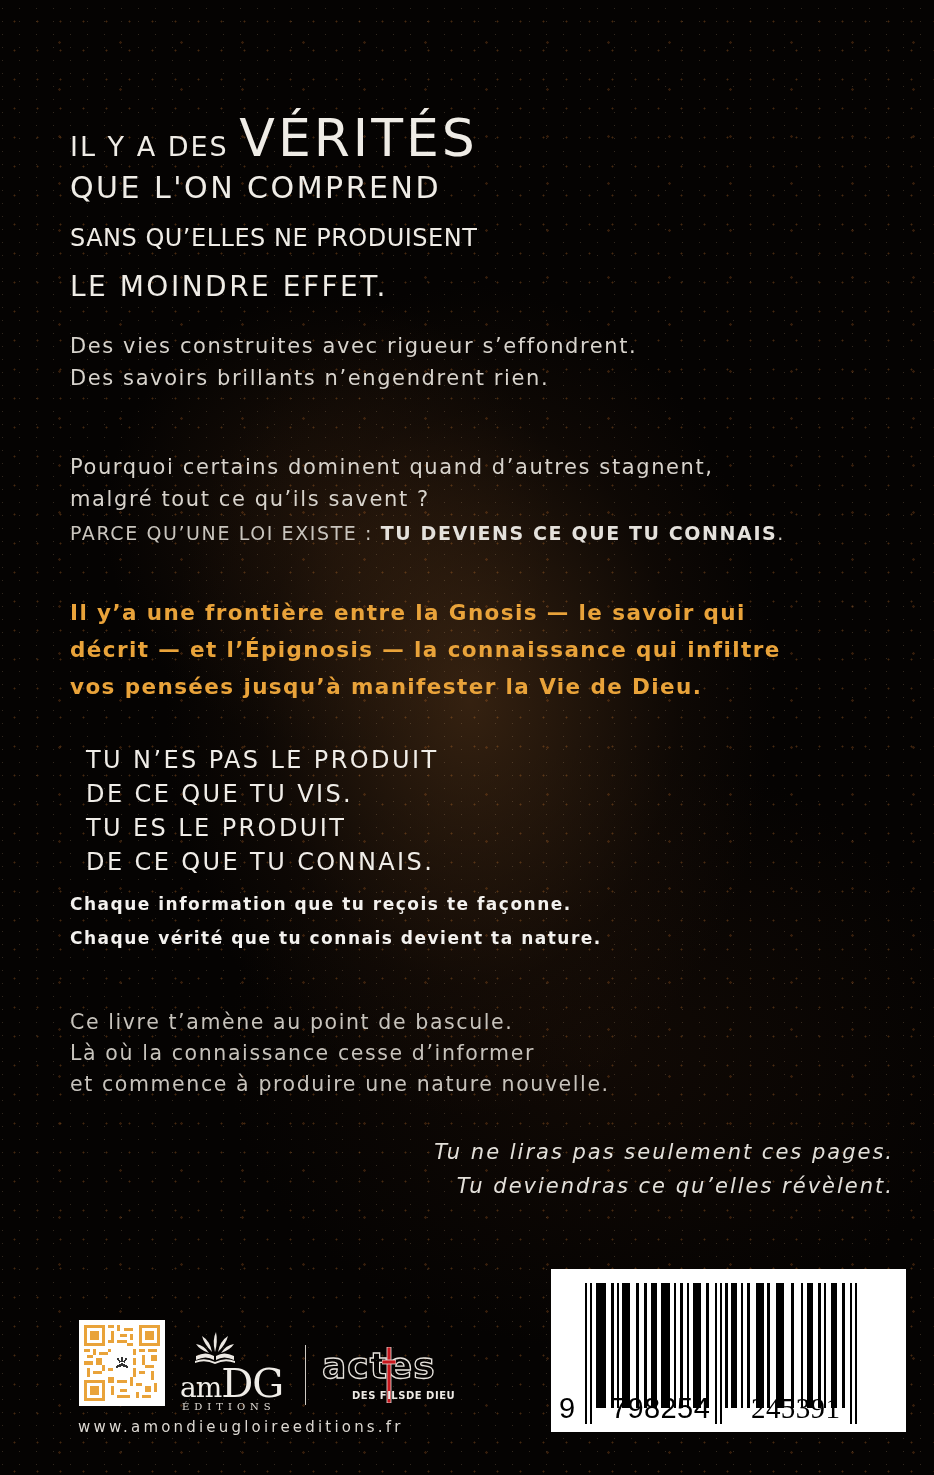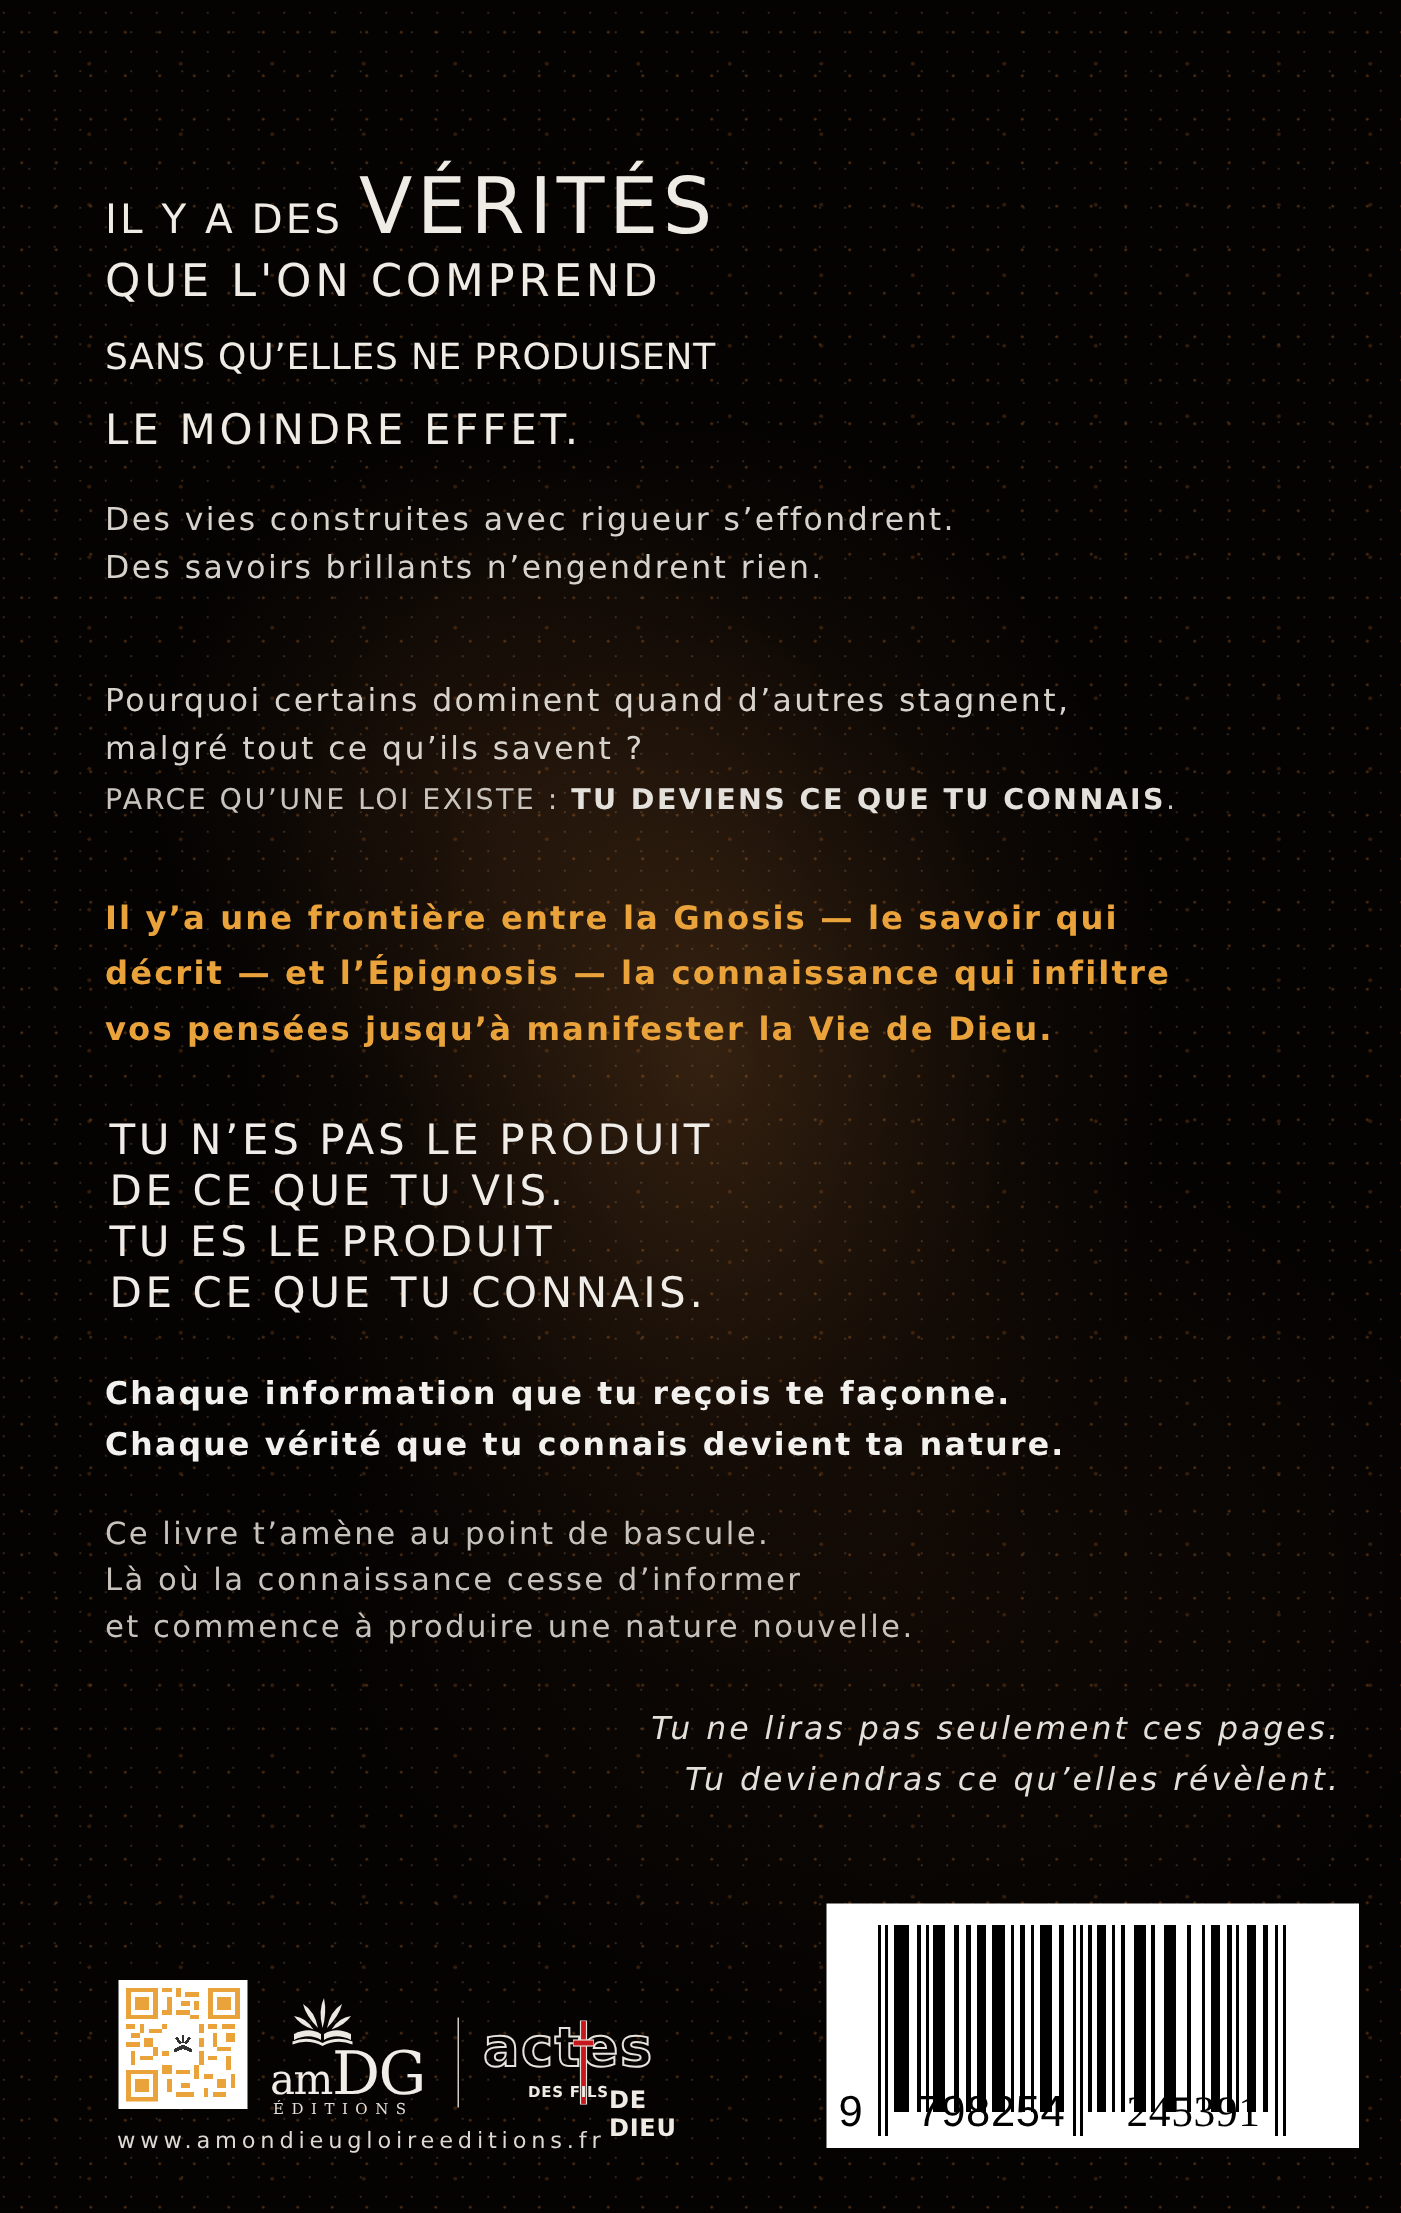--- a/index.html
+++ b/index.html
@@ -36,22 +36,22 @@
     .h4 { top: 270px; font-size: 28px; letter-spacing: 2.5px; }
 
     .p { font-size: 21px; letter-spacing: 1.6px; line-height: 32px; color: #d7d3cc; }
     .p1 { top: 330px; }
     .p2 { top: 427px; margin-top: 24px; }
     .law { top: 522px; font-size: 19px; letter-spacing: 1.6px; color: #c9c5be; }
     .law b { color: #e4e1dc; font-weight: bold; }
 
     .gold { top: 594px; font-size: 21.5px; font-weight: bold; letter-spacing: 1.4px; line-height: 37px; color: #e9a33a; }
 
-    .caps { top: 743px; left: 73px; font-size: 28px; letter-spacing: 2.4px; line-height: 34px; color: #f0ede8; }
-    .bold-lines { top: 912px; font-size: 21px; font-weight: bold; letter-spacing: 1.5px; line-height: 34px; color: #f3f1ee; }
+    .caps { top: 743px; left: 86px; font-size: 24px; letter-spacing: 2.4px; line-height: 34px; color: #f0ede8; }
+    .bold-lines { top: 887px; font-size: 17px; font-weight: bold; letter-spacing: 1.5px; line-height: 34px; color: #f3f1ee; }
 
     .book { top: 1007px; font-size: 20.5px; letter-spacing: 1.6px; line-height: 31px; color: #c7c3bc; }
 
     .quote { position: absolute; right: 40px; top: 1135px; text-align: right; font-style: italic; font-size: 21px; letter-spacing: 2px; line-height: 34px; color: #e3e0da; }
 
     .line { display: block; white-space: nowrap; }
 
     
     .qr {
       position: absolute; left: 79px; top: 1320px; width: 86px; height: 86px;
@@ -61,21 +61,21 @@
     .amdg { position: absolute; left: 178px; top: 1330px; width: 120px; height: 80px; }
     .amdg-logo { position: absolute; left: 2px; top: 30px; font-family: "DejaVu Serif", serif; font-size: 40px; color: #f0ede8; letter-spacing: -1px; }
     .amdg-logo .am { font-size: 28px; }
     .amdg-sub { position: absolute; left: 4px; top: 71px; font-family: "DejaVu Serif", serif; font-size: 10px; letter-spacing: 5px; color: #e2ded8; }
     .book-icon { position: absolute; left: 12px; top: 0; width: 50px; height: 36px; }
     .divider { position: absolute; left: 305px; top: 1345px; width: 1px; height: 60px; background: #cfcac3; }
     .actes { position: absolute; left: 318px; top: 1345px; width: 145px; height: 62px; }
     .actes-word { position: absolute; left: 4px; top: 0; font-family: "DejaVu Sans", sans-serif; font-size: 36px; font-weight: bold; color: transparent; -webkit-text-stroke: 1.3px #e6e2dc; letter-spacing: 1px; }
     .actes-cross { position: absolute; left: 64px; top: 2px; width: 14px; height: 56px; }
     .actes-left { position: absolute; left: 22px; top: 45px; font-size: 10px; font-weight: bold; color: #eeeae4; letter-spacing: 0.5px; margin-left: 12px; }
-    .actes-right { position: absolute; left: 88px; top: 45px; font-size: 16px; font-weight: bold; color: #eeeae4; letter-spacing: 0.5px; }
+    .actes-right { position: absolute; left: 88px; top: 45px; font-size: 10px; font-weight: bold; color: #eeeae4; letter-spacing: 0.5px; }
     .website { position: absolute; left: 78px; top: 1418px; font-size: 15px; letter-spacing: 3.2px; color: #dcd8d2; white-space: nowrap; }
 
     .barcode-box {
       position: absolute; left: 551px; top: 1269px; width: 355px; height: 163px;
       background: #fff;
     }
     .barcode-box svg { position: absolute; left: 0; top: 0; width: 355px; height: 163px; }
     .bc-digit { position: absolute; font-family: "Liberation Sans", sans-serif; font-size: 29px; color: #000; top: 124px; line-height: 30px; }
     .bc-d0 { left: 8px; }
     .bc-d1 { left: 60px; letter-spacing: 0.4px; }

